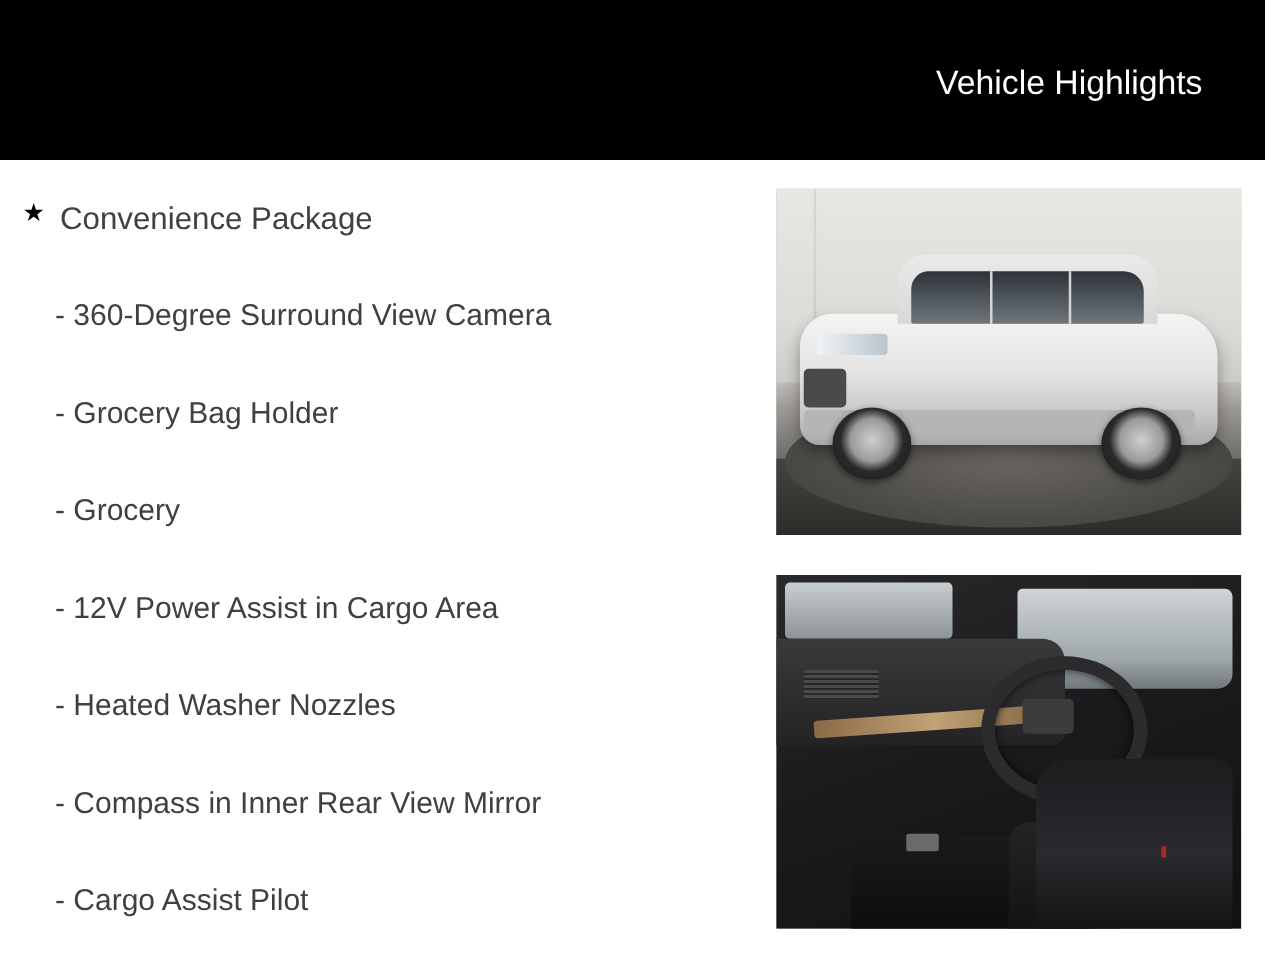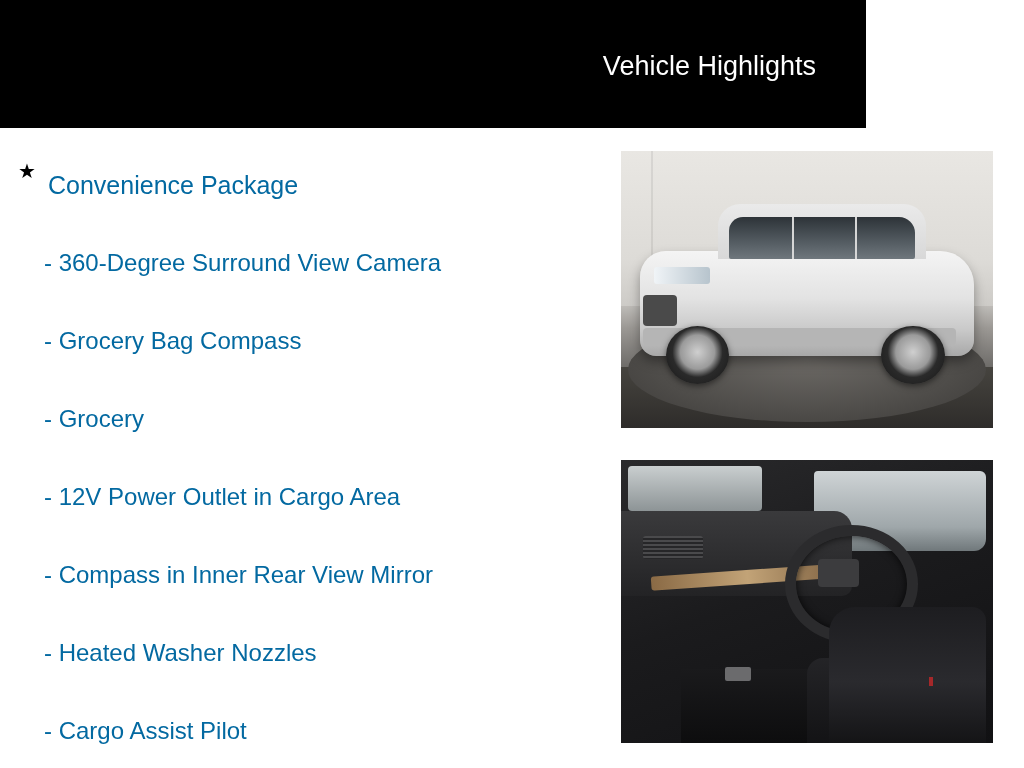--- a/index.html
+++ b/index.html
@@ -16,21 +16,21 @@
   .slide {
     position: relative;
     width: 1024px;
     height: 768px;
     background: #ffffff;
   }
   .header-bar {
     position: absolute;
     left: 0;
     top: 0;
-    width: 866px;
+    width: 1012px;
     height: 128px;
     background: #000000;
   }
   .header-title {
     position: absolute;
     right: 50px;
     top: 50px;
     color: #ffffff;
     font-size: 27px;
     line-height: 32px;
@@ -63,24 +63,24 @@
     width: 22px;
     height: 22px;
     color: #000000;
     font-size: 20px;
     line-height: 22px;
     text-align: center;
   }
   .bullet-text {
     position: absolute;
     left: 34px;
-    top: 20px;
+    top: 10px;
     font-size: 25px;
     line-height: 30px;
-    color: #0369a1;
+    color: #404040;
     white-space: nowrap;
   }
   .bullet-row.sub .bullet-text {
     left: 30px;
     font-size: 24px;
   }
   .photo {
     position: absolute;
     overflow: hidden;
     background: #b9b9b9;
@@ -332,37 +332,37 @@
       <div class="bullet-row">
         <span class="star-icon">★</span>
         <span class="bullet-text">Convenience Package</span>
       </div>
 
       <div class="bullet-row sub">
         <span class="bullet-text"><span>-</span>&nbsp;<span>360-Degree Surround View Camera</span></span>
       </div>
 
       <div class="bullet-row sub">
-        <span class="bullet-text"><span>-</span>&nbsp;<span>Grocery Bag Compass</span></span>
+        <span class="bullet-text"><span>-</span>&nbsp;<span>Grocery Bag Holder</span></span>
       </div>
 
       <div class="bullet-row sub">
         <span class="bullet-text"><span>-</span>&nbsp;<span>Grocery</span></span>
       </div>
 
       <div class="bullet-row sub">
-        <span class="bullet-text"><span>-</span>&nbsp;<span>12V Power Outlet in Cargo Area</span></span>
+        <span class="bullet-text"><span>-</span>&nbsp;<span>12V Power Assist in Cargo Area</span></span>
+      </div>
+
+      <div class="bullet-row sub">
+        <span class="bullet-text"><span>-</span>&nbsp;<span>Heated Washer Nozzles</span></span>
       </div>
 
       <div class="bullet-row sub">
         <span class="bullet-text"><span>-</span>&nbsp;<span>Compass in Inner Rear View Mirror</span></span>
-      </div>
-
-      <div class="bullet-row sub">
-        <span class="bullet-text"><span>-</span>&nbsp;<span>Heated Washer Nozzles</span></span>
       </div>
 
       <div class="bullet-row sub">
         <span class="bullet-text"><span>-</span>&nbsp;<span>Cargo Assist Pilot</span></span>
       </div>
 
     </div>
 
     <div class="photo photo-top">
       <div class="ext-bg"></div>

